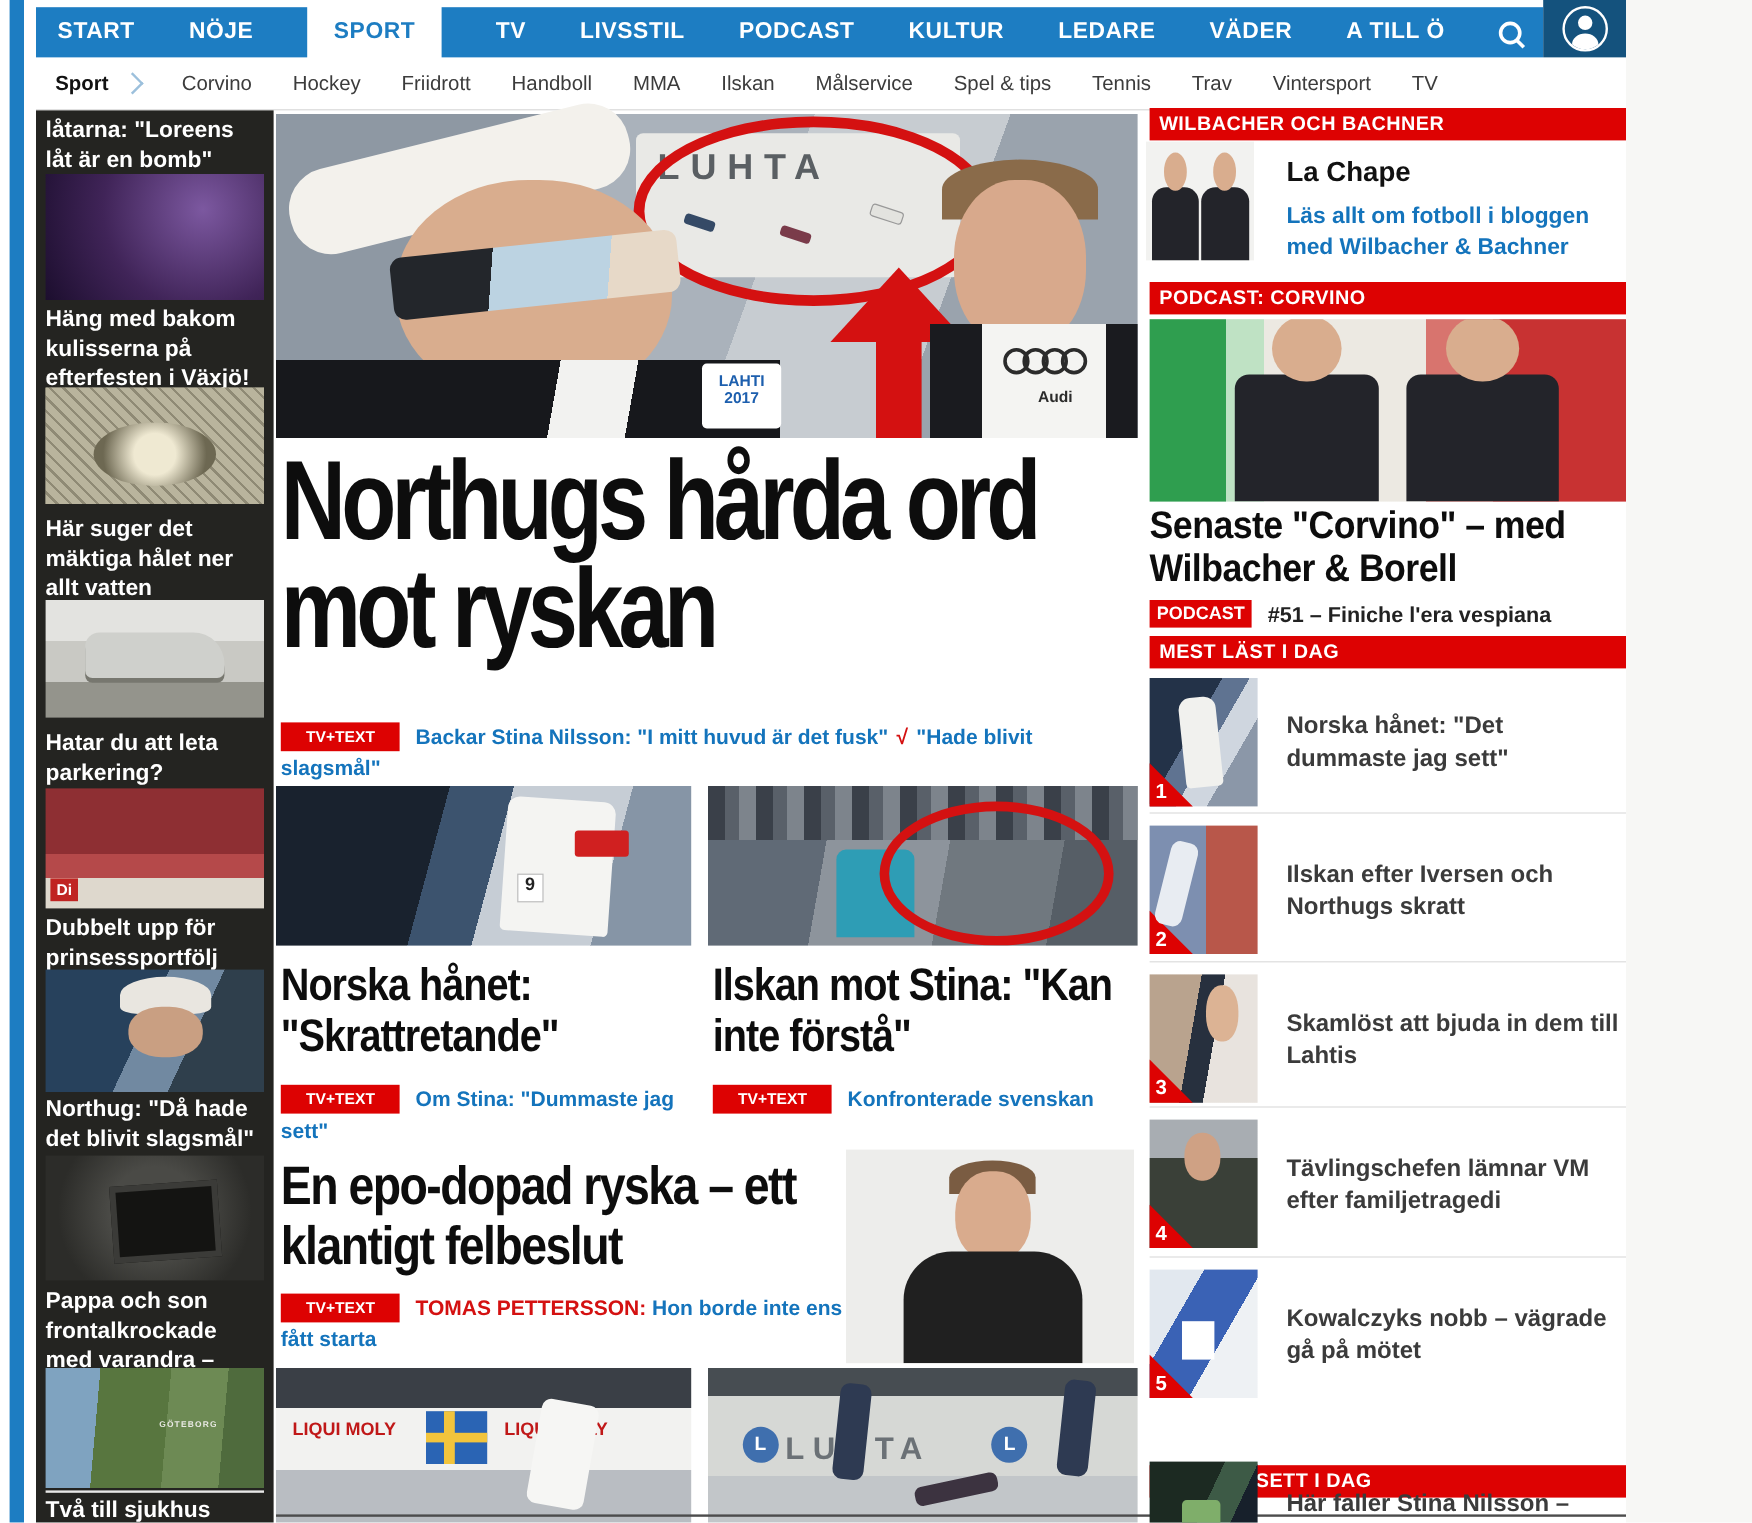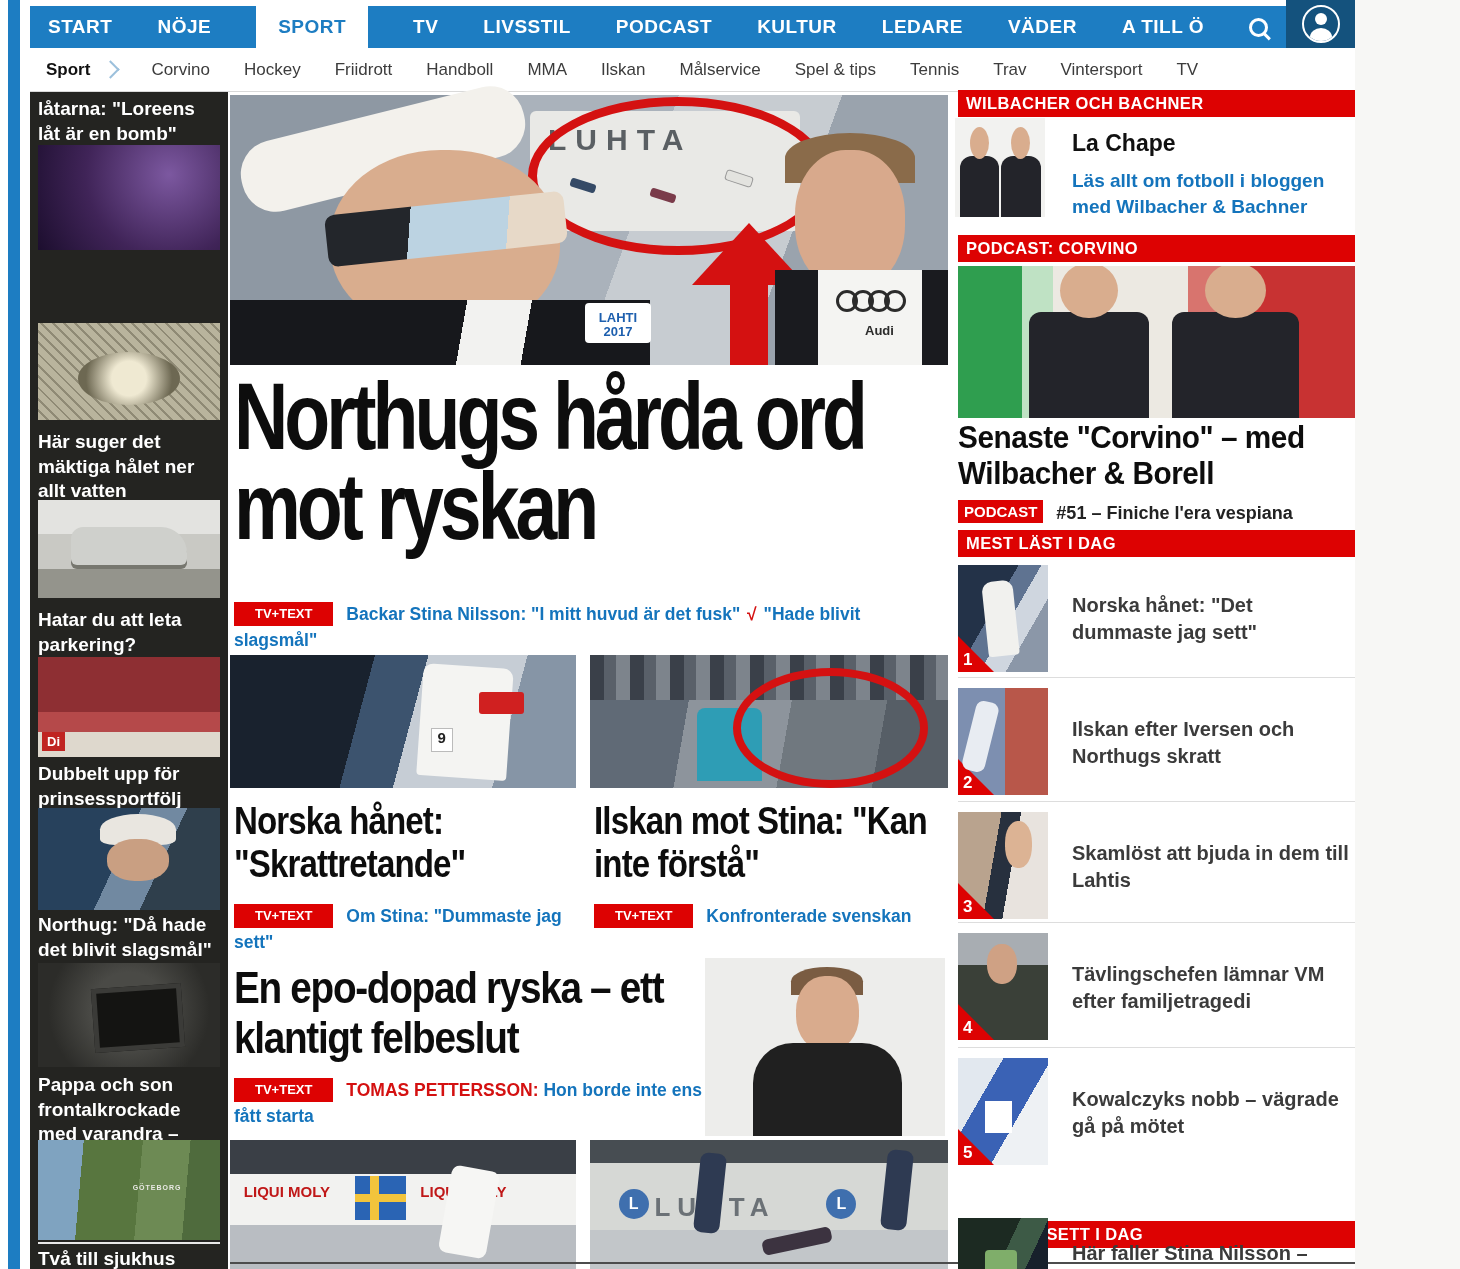--- a/index.html
+++ b/index.html
@@ -50,21 +50,21 @@
   .hero-board{position:absolute;left:300px;top:16px;width:270px;height:120px;background:#e9e9e6;border-radius:6px;}
   .hero-board-txt{position:absolute;left:18px;top:12px;color:#5a5f63;font-weight:bold;font-size:30px;letter-spacing:9px;}
   .hero-skier{position:absolute;width:26px;height:9px;background:#354a66;border-radius:3px;transform:rotate(18deg);}
   .hero-ellipse{position:absolute;left:298px;top:2px;width:282px;height:140px;border:9px solid #d41111;border-radius:50%;}
   .hero-arrow-shaft{position:absolute;left:500px;top:186px;width:38px;height:84px;background:#d41111;}
   .hero-arrow-head{position:absolute;left:462px;top:128px;width:0;height:0;border-left:57px solid transparent;border-right:57px solid transparent;border-bottom:62px solid #d41111;}
   .hero-face-l{position:absolute;left:100px;top:55px;width:230px;height:185px;border-radius:48%;background:#d9ad8e;}
   .hero-band{position:absolute;left:8px;top:18px;width:290px;height:72px;border-radius:34px;background:#f3f1ec;transform:rotate(-14deg);}
   .hero-goggles{position:absolute;left:96px;top:108px;width:240px;height:52px;border-radius:10px;background:linear-gradient(100deg,#23262b 0 35%,#bcd3e2 35% 75%,#e7d9c8 75%);transform:rotate(-6deg);}
   .hero-vest-l{position:absolute;left:0;top:205px;width:420px;height:65px;background:linear-gradient(100deg,#17181c 0 55%,#f2f2f0 55% 70%,#17181c 70%);}
-  .hero-bib{position:absolute;left:355px;top:208px;width:66px;height:40px;background:#fff;border-radius:4px;color:#1d5fae;font-weight:bold;font-size:13px;text-align:center;line-height:1.1;padding-top:8px;box-sizing:border-box;}
+  .hero-bib{position:absolute;left:355px;top:208px;width:66px;height:54px;background:#fff;border-radius:4px;color:#1d5fae;font-weight:bold;font-size:13px;text-align:center;line-height:1.1;padding-top:8px;box-sizing:border-box;}
   .hero-face-r{position:absolute;left:565px;top:55px;width:110px;height:140px;border-radius:46%;background:#d8a98c;}
   .hero-hair-r{position:absolute;left:555px;top:38px;width:130px;height:50px;border-radius:50% 50% 0 0;background:#8a6b4a;}
   .hero-vest-r{position:absolute;left:545px;top:175px;width:173px;height:95px;background:linear-gradient(90deg,#1a1b1f 0 25%,#f4f4f2 25% 85%,#1a1b1f 85%);}
   .audi-rings{position:absolute;left:612px;top:195px;display:flex;}
   .audi-rings i{width:16px;height:16px;border:3px solid #2b2b2b;border-radius:50%;margin-left:-6px;}
   .audi-txt{position:absolute;left:635px;top:228px;color:#2b2b2b;font-weight:bold;font-size:13px;}
   
   .display-h{position:absolute;color:#0d0d0d;font-weight:bold;transform-origin:left top;cursor:pointer;}
   #main-headline{left:234px;top:372px;font-size:94px;line-height:.96;letter-spacing:-5px;transform:scaleX(.8);width:900px;}
   .badge{display:inline-block;background:#dd0202;color:#fff;font-weight:bold;font-size:13px;padding:2px 21px;vertical-align:2px;margin-right:8px;}
@@ -175,20 +175,21 @@
     <span class="sn-item">Spel &amp; tips</span>
     <span class="sn-item">Tennis</span>
     <span class="sn-item">Trav</span>
     <span class="sn-item">Vintersport</span>
     <span class="sn-item">TV</span>
   </div>
 
   <div class="abs" id="sidebar">
     <div class="sb-title" style="top:5px;">låtarna: "Loreens låt är en bomb"</div>
     <div class="sb-img ph-kiss" style="top:53px;height:105px;"></div>
+    <div class="sb-title" style="top:163px;">Häng med bakom kulisserna på efterfesten i Växjö!</div>
     <div class="sb-img ph-hole" style="top:231px;height:97px;"></div>
     <div class="sb-title" style="top:338px;">Här suger det mäktiga hålet ner allt vatten</div>
     <div class="sb-img ph-car" style="top:408px;height:98px;"></div>
     <div class="sb-title" style="top:516px;">Hatar du att leta parkering?</div>
     <div class="sb-img ph-ditv" style="top:565px;height:100px;">
       <span class="di-logo">Di</span>
     </div>
     <div class="sb-title" style="top:670px;">Dubbelt upp för prinsessportfölj</div>
     <div class="sb-img ph-northug" style="top:716px;height:102px;"></div>
     <div class="sb-title" style="top:821px;">Northug: "Då hade det blivit slagsmål"</div>

